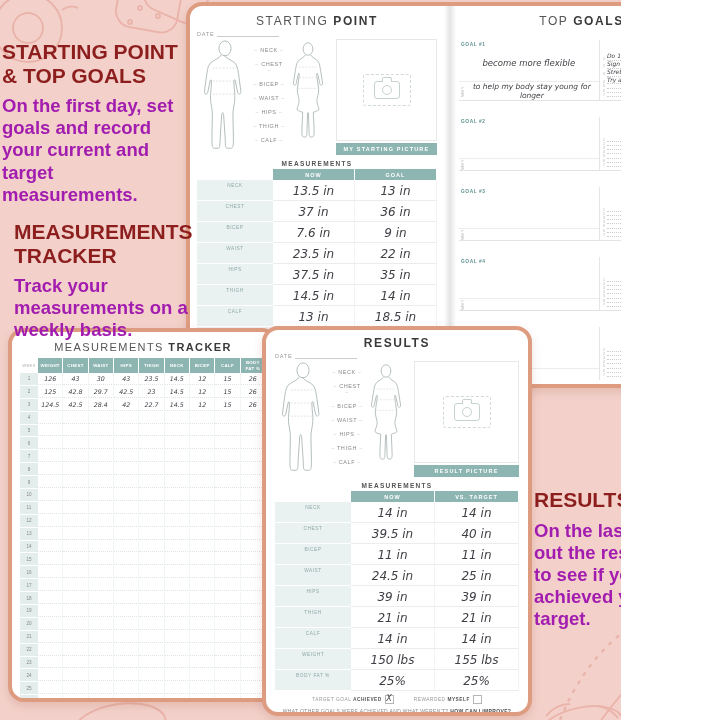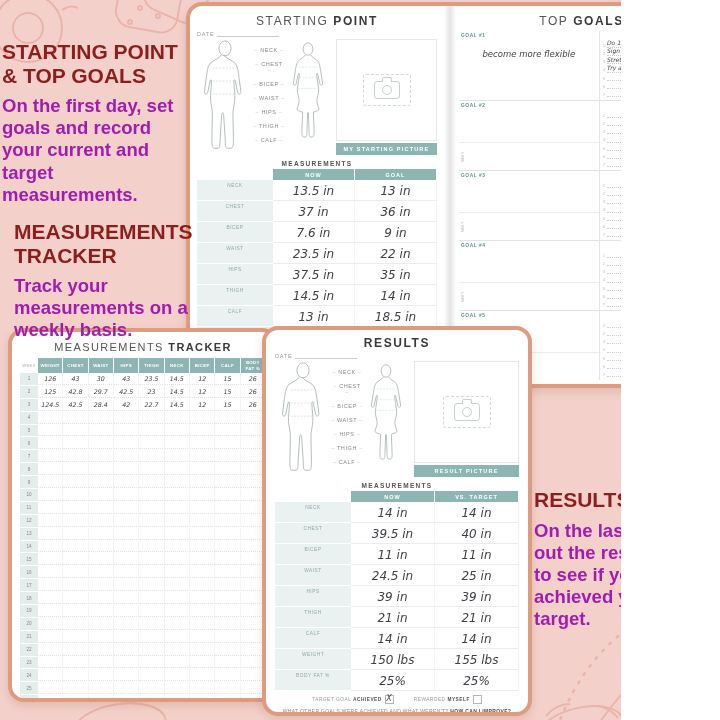--- a/index.html
+++ b/index.html
@@ -69,21 +69,21 @@
   .mini-title b{color:#4a4a4a;}
   .mini-grid{display:grid;}
   .mg-h{background:#8db5b2;color:#fff;font-size:4.6px;letter-spacing:.7px;font-weight:700;
         text-align:center;padding:2px 0;border-right:1px solid #fff;}
   .mg-c{border-bottom:1px solid #eee;padding:1.5px 2px;min-height:7.5px;font-size:6.5px;}
 
   .reward-line{text-align:center;font-size:5.4px;letter-spacing:1.1px;color:#888;margin-top:6px;}
   .reward-line b{color:#555;}
 
   
-  .goal-block{display:flex;border-top:1px solid #e3e3e3;height:69px;}
+  .goal-block{display:flex;border-top:1px solid #e3e3e3;height:69px;align-items:flex-end;}
   .goal-block:first-of-type{border-top:none;}
   .gb-left{width:57%;border-right:1px solid #e5e5e5;position:relative;display:flex;flex-direction:column;}
   .gb-label{position:absolute;top:2px;left:2px;font-size:4.8px;font-weight:700;letter-spacing:.6px;color:#5f918f;}
   .gb-goal{height:37px;display:flex;align-items:center;justify-content:center;padding:4px 6px 0;}
   .gb-goal span{font-size:8.5px;}
   .gb-why{border-top:1px solid #ececec;flex:1;display:flex;align-items:center;gap:2px;padding:0 2px;}
   .why-label{writing-mode:vertical-rl;transform:rotate(180deg);font-size:4px;color:#b0b0b0;
         letter-spacing:.5px;line-height:1;}
   .gb-why-text{flex:1;text-align:center;font-size:7.5px;}
   .gb-right{flex:1;padding:2px 3px 3px;display:flex;flex-direction:column;overflow:hidden;}
@@ -309,20 +309,24 @@
 
     <div class="tg-half">
       <div class="page-title"><span>TOP </span><b>GOALS</b></div>
       <div>
           <div class="goal-block">
             <div class="gb-left">
               <div class="gb-label">GOAL #1</div>
               <div class="gb-goal">
                 <span class="handw">become more flexible</span>
               </div>
+              <div class="gb-why">
+                <div class="why-label">WHY</div>
+                <div class="gb-why-text handw">to help my body stay young for longer</div>
+              </div>
             </div>
             <div class="gb-right">
               <div class="as-label">ACTION STEPS</div>
               <div class="as-line">
                 <div class="as-num">1</div>
                 <div class="as-text handw">Do 10 mins of stretching daily</div>
               </div>
               <div class="as-line">
                 <div class="as-num">2</div>
                 <div class="as-text handw">Sign up for a stretching class</div>

